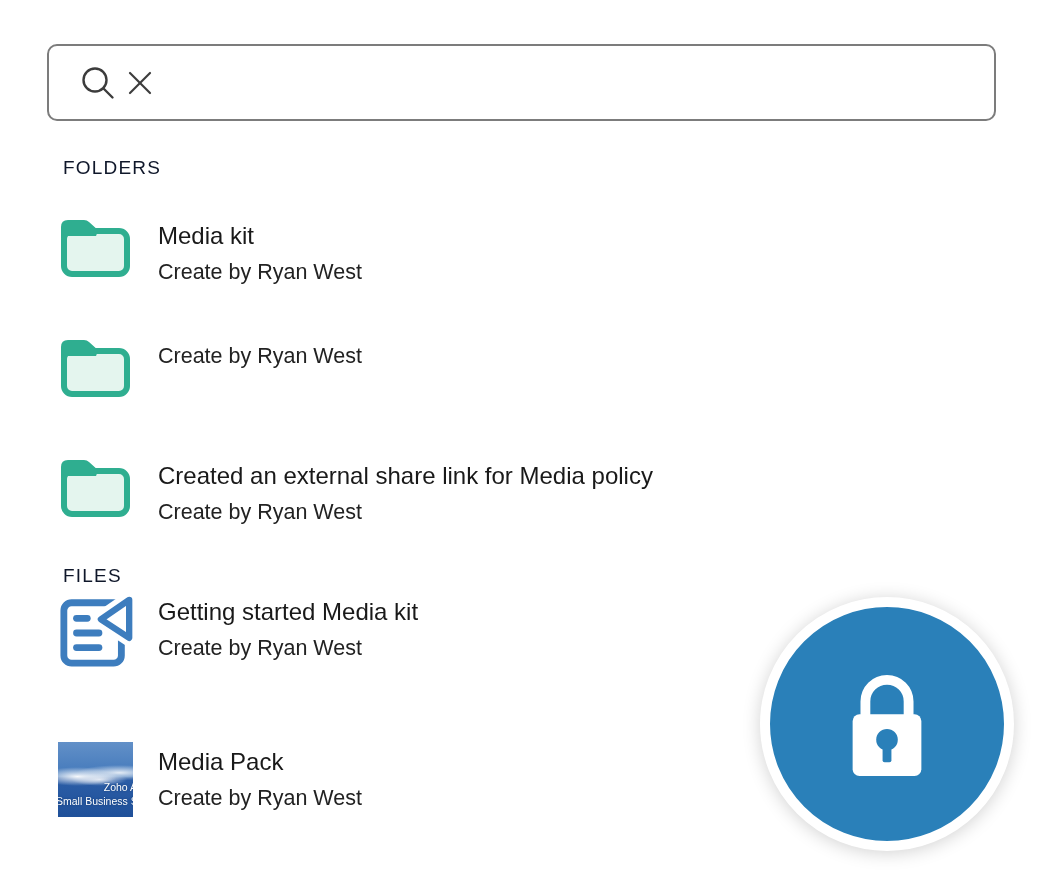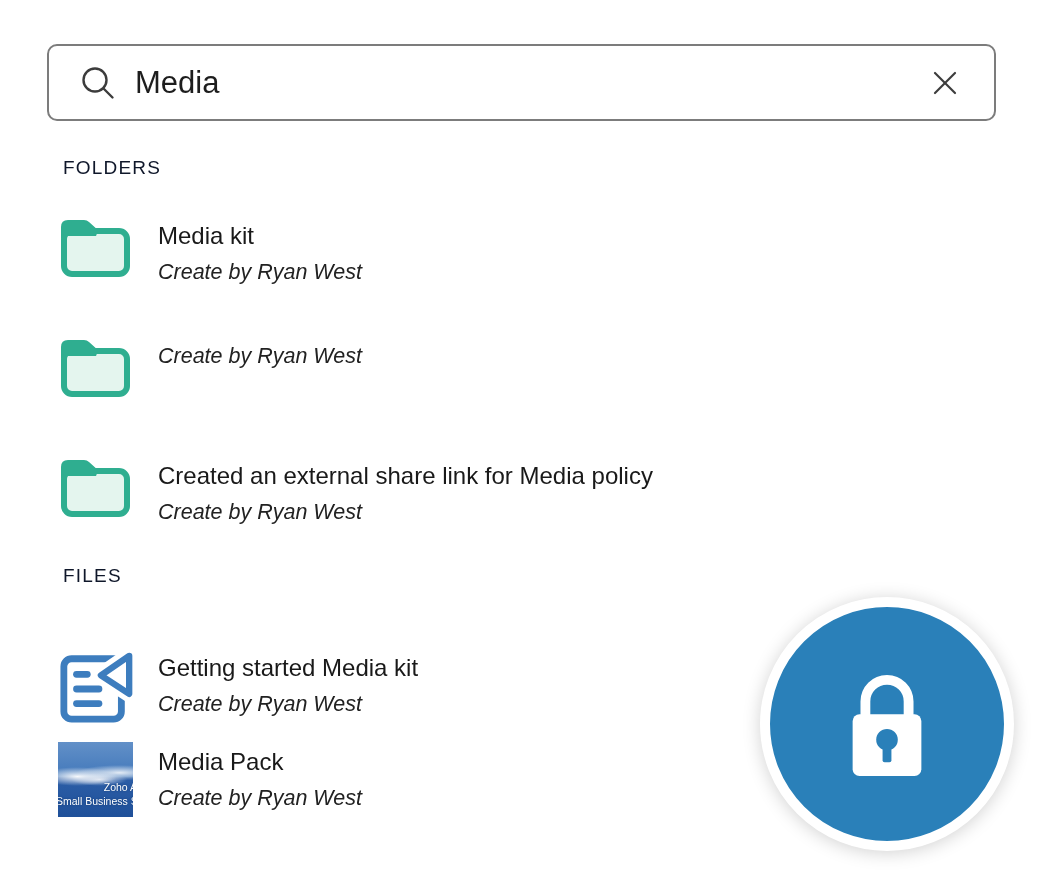--- a/index.html
+++ b/index.html
@@ -65,26 +65,25 @@
     color: #191919;
     line-height: 36px;
     white-space: nowrap;
   }
   .row .subtitle {
     font-size: 21.5px;
     color: #222222;
     line-height: 26px;
     margin-top: 5px;
     white-space: nowrap;
-    font-style: italic;
   }
   #row-f1 { top: 216px; }
   #row-f2 { top: 336px; }
   #row-f3 { top: 456px; }
-  #row-d1 { top: 648px; }
+  #row-d1 { top: 592px; }
   #row-d2 { top: 742px; }
 
   
   .thumb {
     width: 75px; height: 75px;
     position: relative;
     overflow: hidden;
     background:
       radial-gradient(ellipse 55px 13px at 26% 46%, rgba(255,255,255,0.95), rgba(255,255,255,0) 72%),
       radial-gradient(ellipse 62px 11px at 82% 41%, rgba(255,255,255,0.85), rgba(255,255,255,0) 70%),
@@ -121,21 +120,20 @@
 </head>
 <body>
 
 <div class="search-bar">
   <span class="mag">
     <svg width="38" height="38" viewBox="0 0 38 38">
       <circle cx="16" cy="16" r="11.5" fill="none" stroke="#3c3c3c" stroke-width="2.4"></circle>
       <line x1="24.5" y1="24.5" x2="33.5" y2="33.5" stroke="#3c3c3c" stroke-width="2.4" stroke-linecap="round"></line>
     </svg>
   </span>
-  <input class="search-input" type="text" value="Media" style="">
   <button class="clear-btn">
     <span style="display:flex">
       <svg width="38" height="38" viewBox="0 0 38 38">
         <line x1="9" y1="9" x2="29" y2="29" stroke="#3c3c3c" stroke-width="2.2" stroke-linecap="round"></line>
         <line x1="29" y1="9" x2="9" y2="29" stroke="#3c3c3c" stroke-width="2.2" stroke-linecap="round"></line>
       </svg>
     </span>
   </button>
 </div>
 

